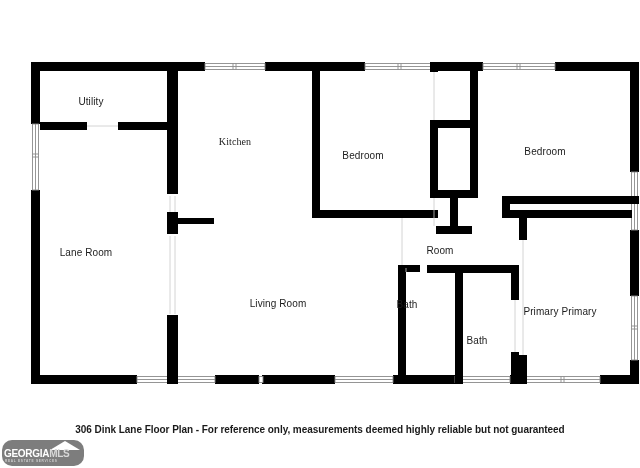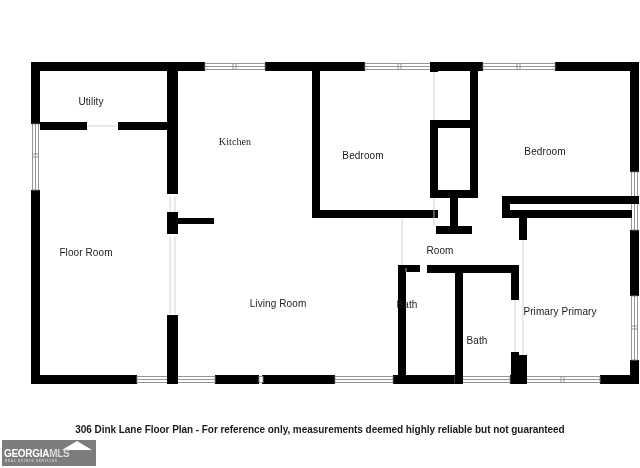--- a/index.html
+++ b/index.html
@@ -62,24 +62,25 @@
     font-weight: bold;
     color: #1a1a1a;
     letter-spacing: -0.05px;
   }
 
   
   #logo {
     position: absolute;
     left: 2px;
     top: 440px;
-    width: 94px;
+    width: 82px;
     height: 26px;
     background: #7d7d7d;
     overflow: hidden;
+    border-radius: 10px;
   }
   #logo .logo-inner {
     position: relative;
     width: 100%;
     height: 100%;
   }
   #logo .logo-roof {
     position: absolute;
     right: 4px;
     top: 1px;
@@ -299,21 +300,21 @@
         <line x1="508" y1="240" x2="508" y2="355"></line>
         <line x1="387" y1="218" x2="387" y2="265"></line>
       </g>
 
     </svg>
 
     <div class="room-label" style="left:91px; top:102px;">Utility</div>
     <div class="room-label" style="left:235px; top:142px;font-family:Liberation Serif, serif;">Kitchen</div>
     <div class="room-label" style="left:363px; top:156px;">Bedroom</div>
     <div class="room-label" style="left:545px; top:152px;">Bedroom</div>
-    <div class="room-label" style="left:86px; top:253px;">Floor Room</div>
+    <div class="room-label" style="left:86px; top:253px;">Lane Room</div>
     <div class="room-label" style="left:278px; top:304px;">Living Room</div>
     <div class="room-label" style="left:440px; top:251px;">Room</div>
     <div class="room-label" style="left:407px; top:305px;">Bath</div>
     <div class="room-label" style="left:477px; top:341px;">Bath</div>
     <div class="room-label" style="left:560px; top:312px;">Primary Primary</div>
   </div>
 
   <div id="caption">306 Dink Lane Floor Plan - For reference only, measurements deemed highly reliable but not guaranteed</div>
 
   <div id="logo">

